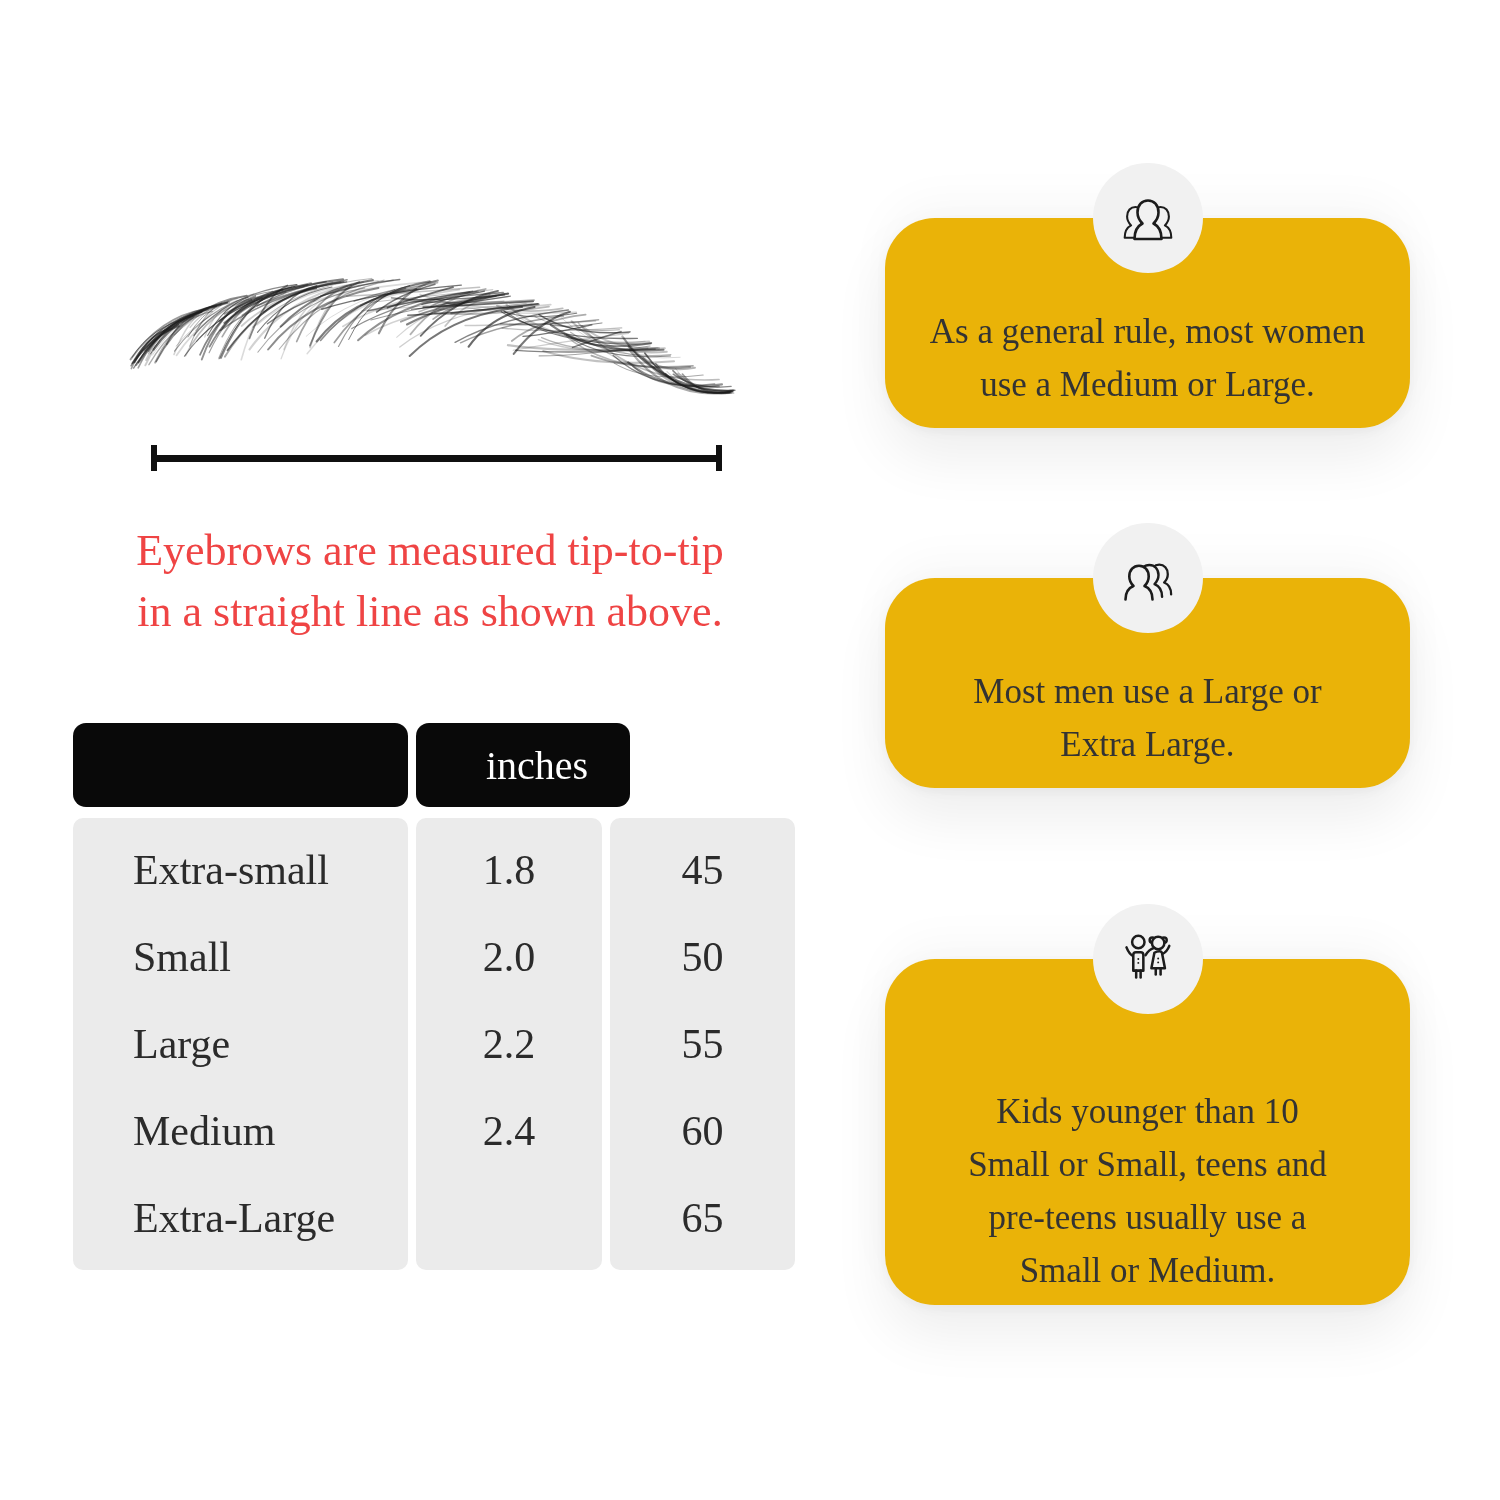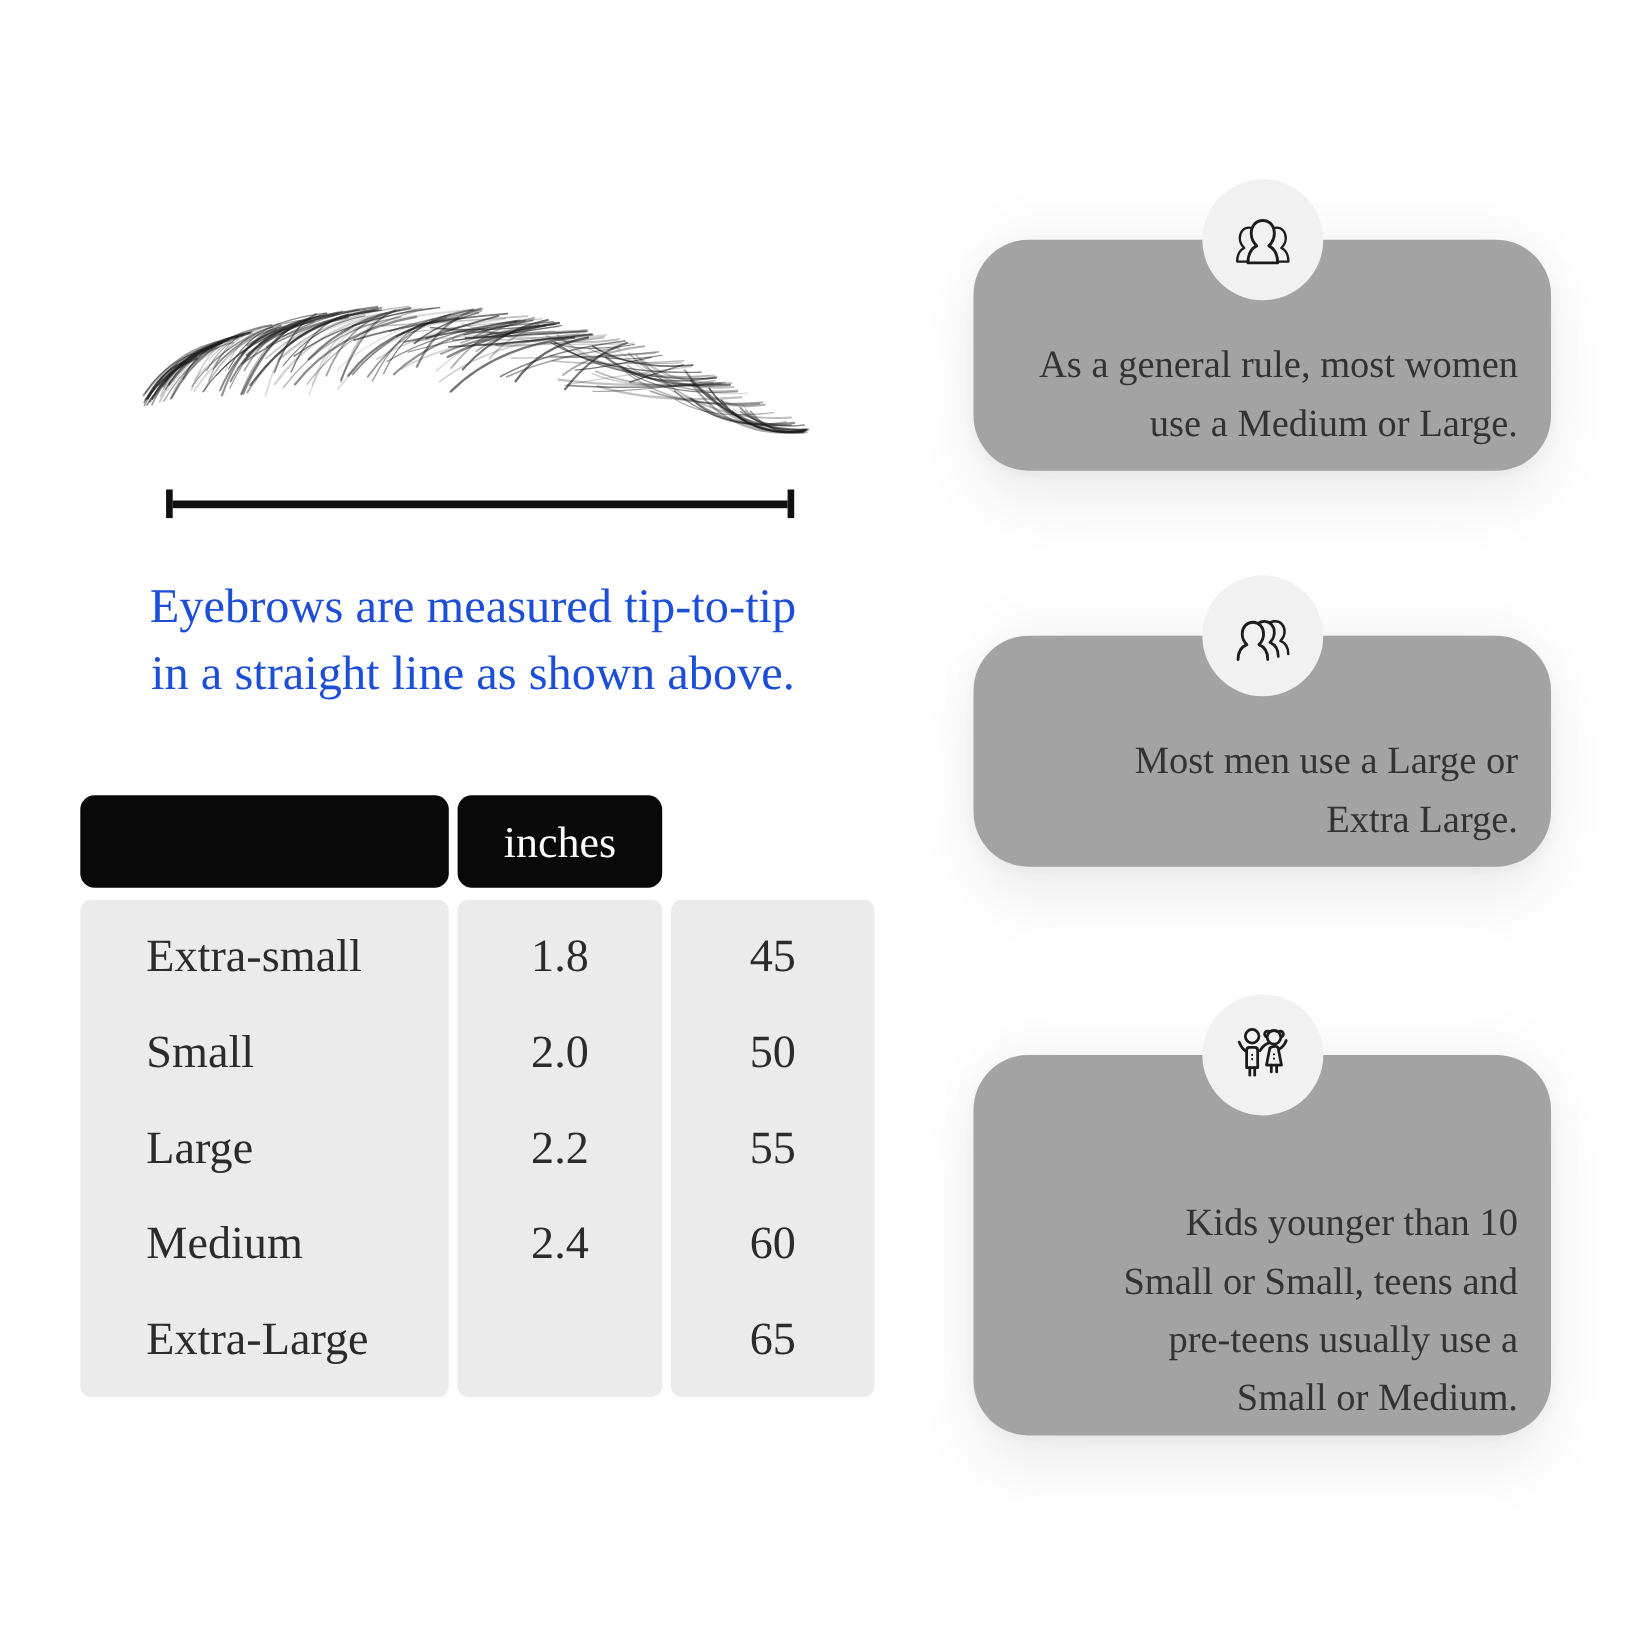--- a/index.html
+++ b/index.html
@@ -15,45 +15,45 @@
   .ebrow{position:absolute;left:115px;top:240px;width:625px;height:185px;}
 
   
   .mline{position:absolute;left:151px;top:445px;width:571px;height:26px;display:flex;align-items:center;}
   .mline .tick{width:6px;height:26px;background:#101010;}
   .mline .bar{flex:1;height:7px;background:#101010;}
 
   
   .caption{
     position:absolute;left:95px;top:520px;width:670px;
-    text-align:center;font-size:44px;line-height:61px;color:#1d4ed8;
+    text-align:center;font-size:44px;line-height:61px;color:#ef4444;
   }
   .caption .cap-line{white-space:nowrap;}
 
   
   .size-table{position:absolute;left:73px;top:723px;width:722px;}
   .thead{display:flex;gap:8px;}
   .th{
     height:84px;background:#090909;border-radius:13px;color:#ffffff;
     display:flex;align-items:center;justify-content:center;font-size:40px;
   }
-  .w1{width:335px;text-align:center;} .w2{width:186px;} .w3{width:185px;}
+  .w1{width:335px;text-align:center;} .w2{width:186px;padding-left:28px;} .w3{width:185px;}
   .tbody{display:flex;gap:8px;margin-top:11px;}
   .tcol{
     height:452px;background:#ebebeb;border-radius:10px;
     display:grid;grid-template-rows:repeat(5,1fr);padding:8px 0;box-sizing:border-box;
   }
   .cell{display:flex;align-items:center;justify-content:center;font-size:42px;color:#2b2b2b;}
   .tcol.labels .cell{justify-content:flex-start;padding-left:60px;}
 
   
   .card{
-    position:absolute;left:885px;width:525px;background:#a3a3a3;border-radius:50px;
+    position:absolute;left:885px;width:525px;background:#eab308;border-radius:50px;
     box-shadow:0 30px 55px rgba(0,0,0,.07), 0 -18px 45px rgba(0,0,0,.03), 0 4px 12px rgba(0,0,0,.035);
-    display:flex;flex-direction:column;justify-content:center;align-items:flex-end;
+    display:flex;flex-direction:column;justify-content:center;align-items:center;
     box-sizing:border-box;
   }
   .card-women{top:218px;height:210px;padding:70px 30px 0;}
   .card-men  {top:578px;height:210px;padding:70px 30px 0;}
   .card-kids {top:959px;height:346px;padding:118px 30px 0;}
   .card .line{font-size:35px;line-height:53px;color:#333333;white-space:nowrap;text-align:center;}
   .icon-circle{
     position:absolute;left:50%;top:-55px;transform:translateX(-50%);
     width:110px;height:110px;border-radius:50%;background:#f1f1f1;
     display:flex;align-items:center;justify-content:center;

